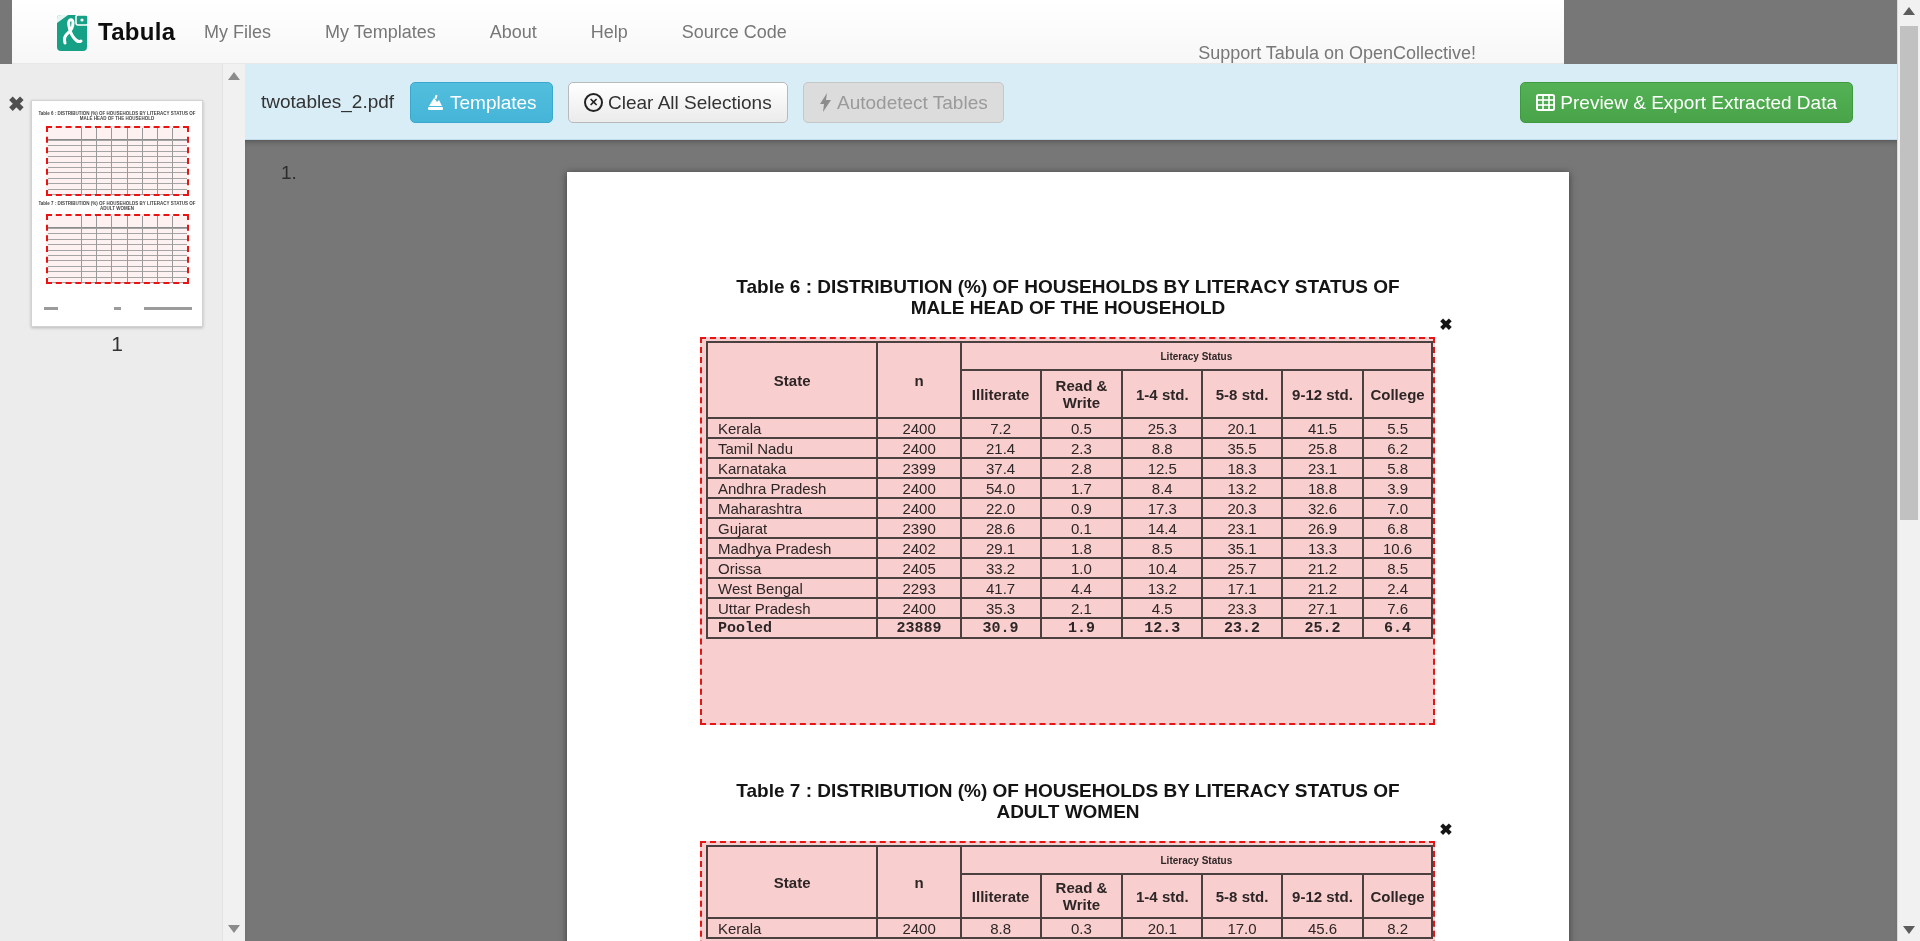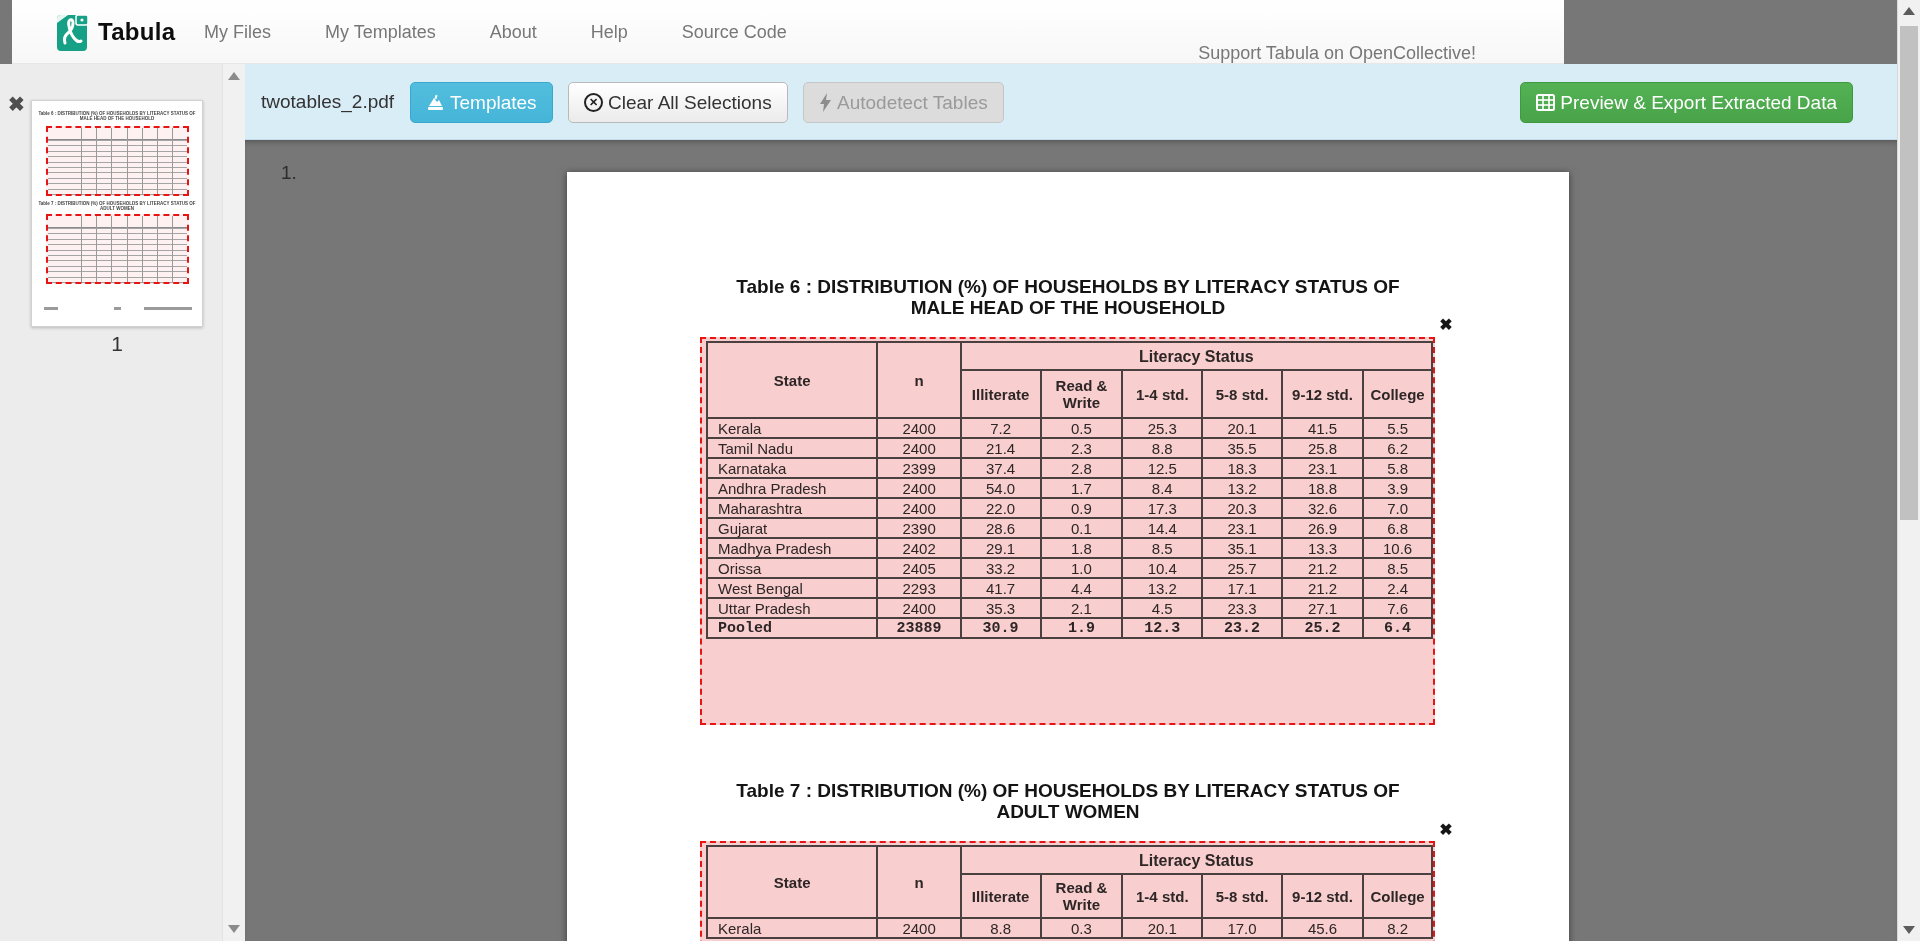--- a/index.html
+++ b/index.html
@@ -73,21 +73,21 @@
   .selection { position:absolute; left:133px; width:735px;
     border:2px dashed #e81414; background:rgba(224,32,32,0.22); cursor:move; }
   .sel-close { position:absolute; width:20px; height:20px; font-size:16px; font-weight:700;
     color:#151515; cursor:pointer; text-align:center; line-height:20px; }
 
   .pdf-table { position:absolute; left:4px; top:2px; width:727px; border-collapse:collapse;
     table-layout:fixed; color:#2e2626; }
   .pdf-table th, .pdf-table td { border:2px solid #4a4040; text-align:center;
     font-size:15px; line-height:17px; vertical-align:middle; padding:0 2px; }
   .pdf-table th { font-weight:700; }
-  .pdf-table .group-cell { font-size:16px; }
+  .pdf-table .group-cell { font-size:10px; }
   .pdf-table tr.group-row { height:28px; }
   .pdf-table tr.cols-row { height:48px; }
   .pdf-table tbody tr { height:20px; }
   .pdf-table td.state-cell { text-align:left; padding-left:10px; }
   .pdf-table tr.total-row td { font-weight:700;font-family:Liberation Mono, monospace; }
   .t7 tr.cols-row { height:44px; }
 
   
   .win-scroll { position:absolute; right:0; top:0; width:23px; height:941px;
     background:#f1f1f1; border-left:1px solid #d9d9d9; z-index:9; }

